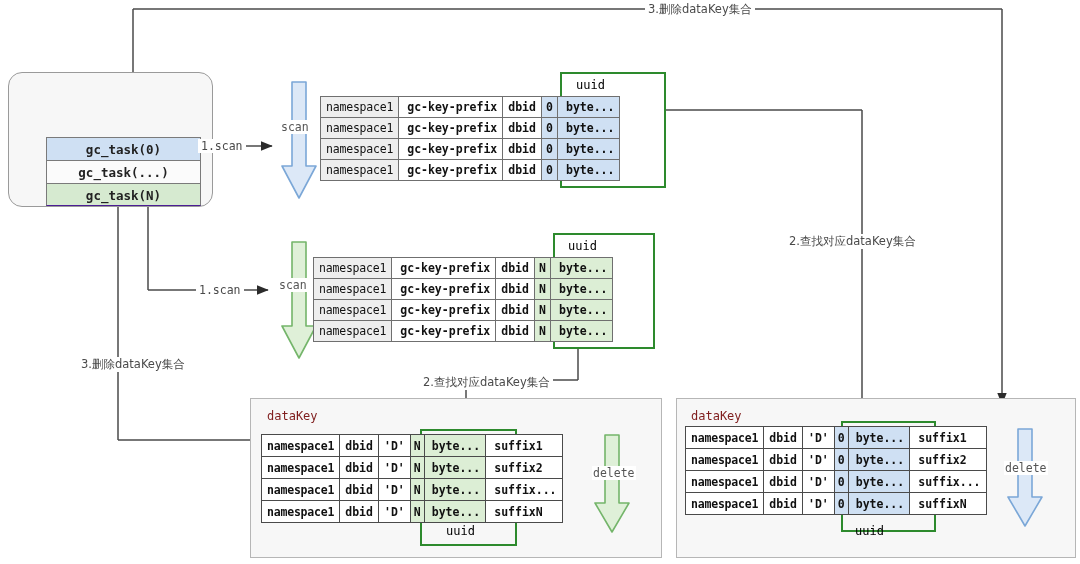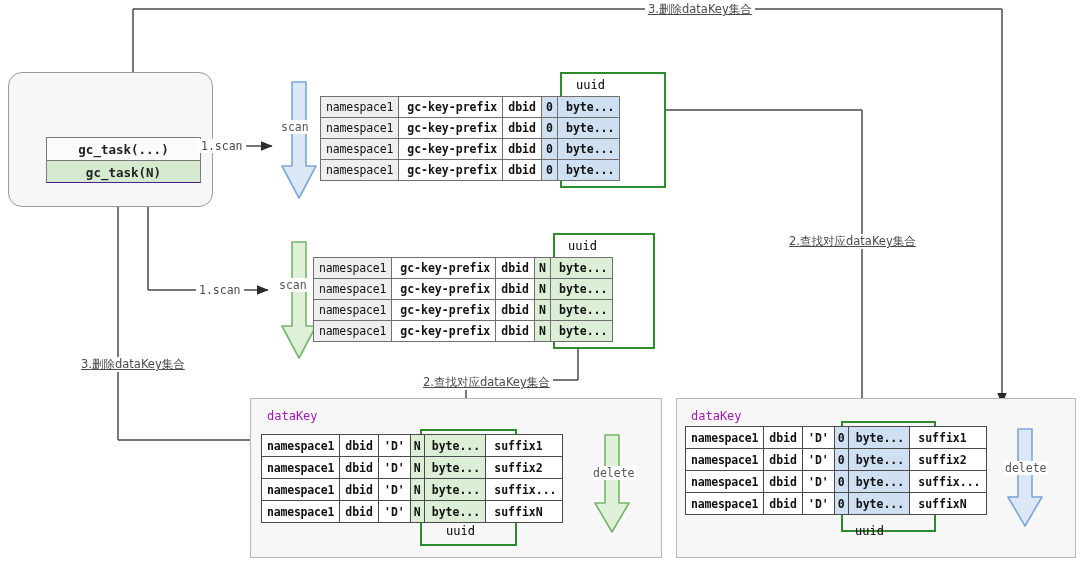--- a/index.html
+++ b/index.html
@@ -51,37 +51,37 @@
   
   .bigarrow{position:absolute;}
   .arrowlabel{
     position:absolute;font-size:11.5px;color:#555;background:#ffffff;padding:0 1px;
   }
 
   
   .dk-panel{
     position:absolute;background:#f7f7f7;border:1.2px solid #b6b6b6;box-sizing:border-box;
   }
-  .dk-title{position:absolute;font-size:12px;color:#a21caf;}
+  .dk-title{position:absolute;font-size:12px;color:#7f1d1d;}
   .dktable{position:absolute;border-collapse:collapse;}
   .dktable td{
     border:1.4px solid #4a4a4a;height:22px;font-size:11.5px;color:#111;font-weight:bold;
     text-align:center;padding:0 5px;box-sizing:border-box;white-space:nowrap;background:#ffffff;
   }
   .dktable td.ns{letter-spacing:-.2px;}
   .dktable td.idx{width:14px;padding:0 3px;}
   .dktable td.byte{text-align:left;padding-left:7px;}
   .dktable td.sfx{text-align:left;padding-left:8px;}
 
   
   .edgelabel{
     position:absolute;font-size:11.5px;color:#4a4a4a;background:#ffffff;
     padding:0 3px;white-space:nowrap;
   }
-  .edgelabel.cn{font-family:"DejaVu Sans", sans-serif;text-decoration:underline;}
+  .edgelabel.cn{font-family:"DejaVu Sans", sans-serif;}
 
   .watermark{
     position:absolute;right:12px;bottom:8px;font-size:22px;color:#c9c9c9;
     font-family:"DejaVu Sans", sans-serif;letter-spacing:1px;
   }
 </style>
 </head>
 <body>
 
 <div id="stage">
@@ -110,20 +110,21 @@
       <path d="M578,380 L466,380"></path>
       <path d="M466,380 L466,426" marker-end="url(#ah)"></path>
 
       <path d="M250,440 L118,440"></path>
       <path d="M118,440 L118,207"></path>
     </g>
   </svg>
 
   <div class="task-panel">
     <div class="task-list">
+      <div class="task-row blue">gc_task(0)</div>
       <div class="task-row white">gc_task(...)</div>
       <div class="task-row green">gc_task(N)</div>
     </div>
   </div>
 
   <svg class="bigarrow" style="left:278px;top:80px;" width="42" height="122" viewBox="0 0 42 122">
     <path d="M14,2 L28,2 L28,86 L38,86 L21,118 L4,86 L14,86 Z" fill="#dce8f7" stroke="#7ba7d7" stroke-width="1.6" stroke-linejoin="round"></path>
   </svg>
   <div class="arrowlabel" style="left:280px;top:120px;">scan</div>
 

